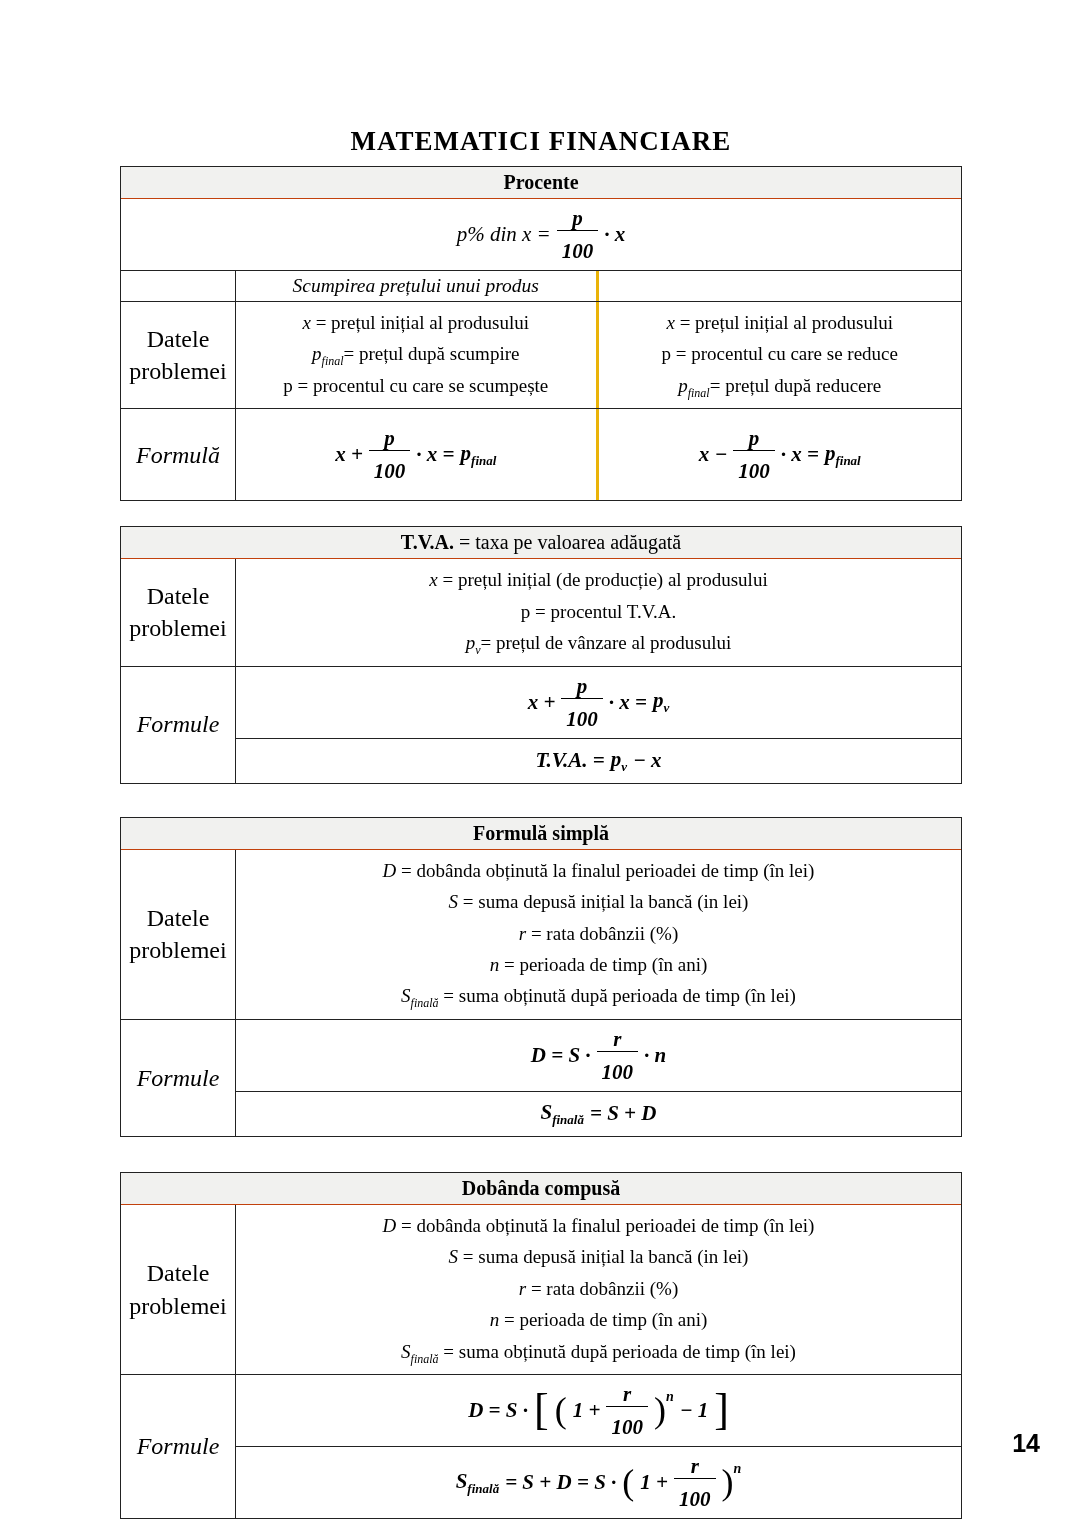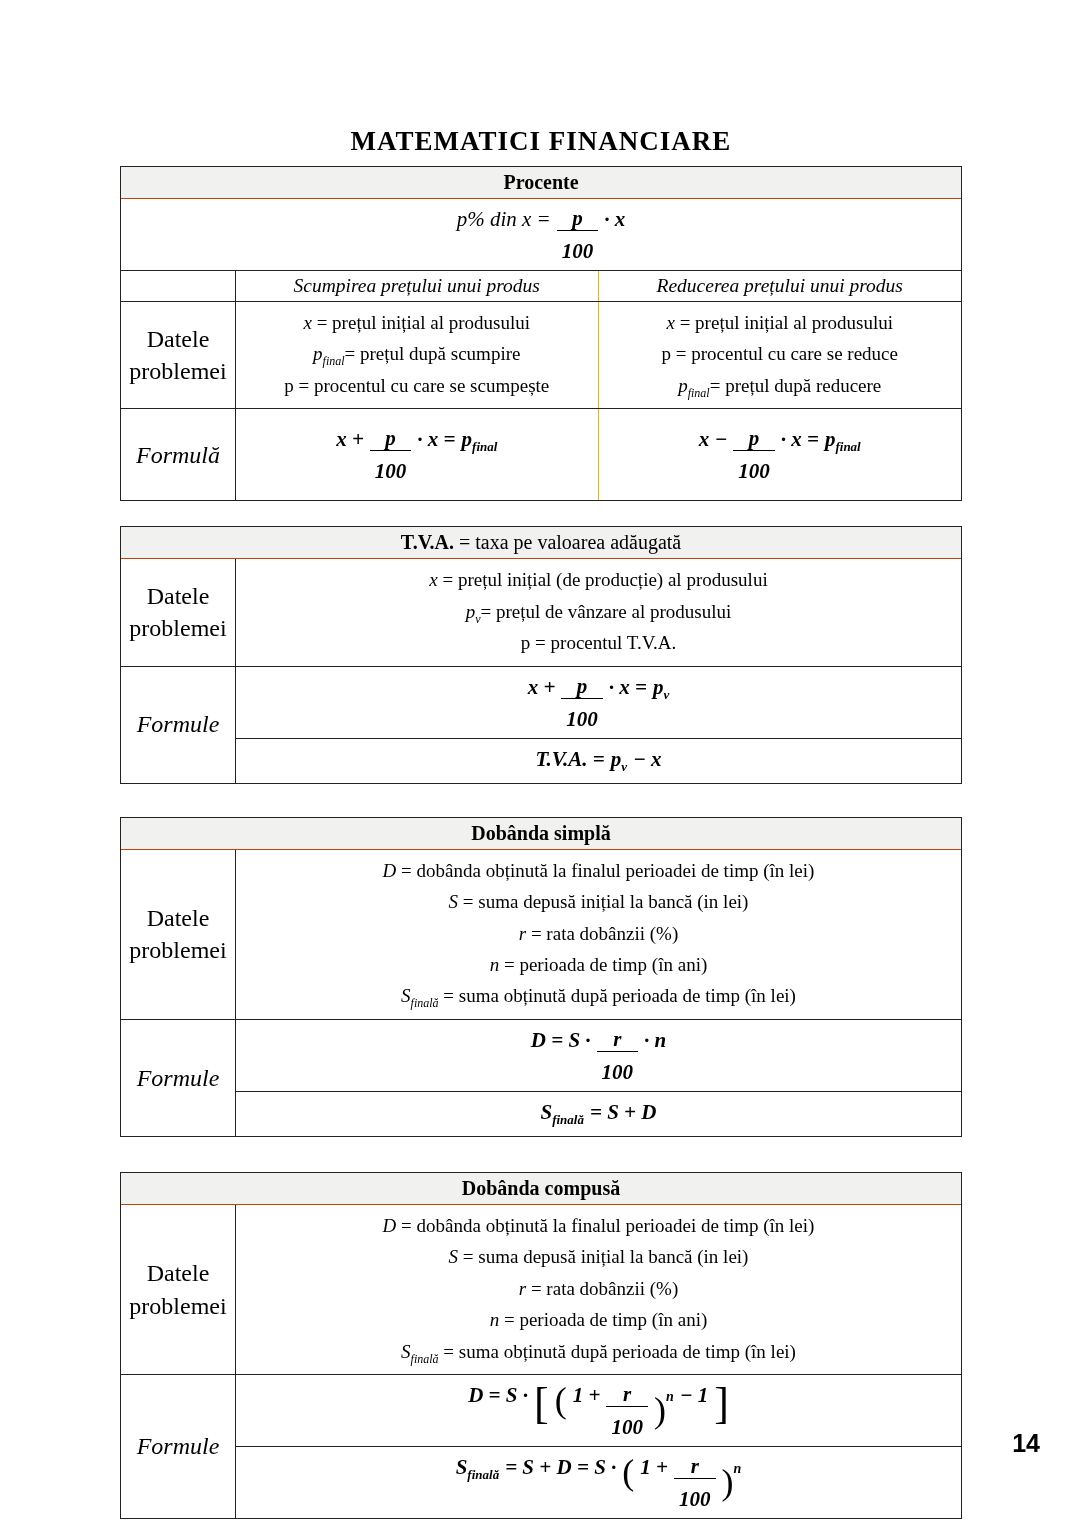--- a/index.html
+++ b/index.html
@@ -38,31 +38,31 @@
   .cols2 { grid-template-columns: 115px 1fr; }
 
   .lbl {
     border-right: 1px solid #222;
     display: flex; align-items: center; justify-content: center;
     text-align: center; font-size: 24px; padding: 6px 10px; line-height: 1.35;
   }
   .lbl.it { font-style: italic; }
 
   .cell { padding: 6px 6px; text-align: center; }
-  .cell.mid { border-right: 1px solid #eab308; }
+  .cell.mid { border-right: 3px solid #eab308; }
 
   .subhead { font-style: italic; font-size: 19.5px; padding: 4px 6px; }
 
   .line { font-size: 19px; line-height: 1.55; }
   .mvar { font-style: italic; }
   .mvar.rm { font-style: normal; }
   sub.s { font-size: 12px; font-style: italic; }
 
   .formula {
-    display: flex; justify-content: center;
+    display: flex; align-items: center; justify-content: center;
     gap: 6px; font-size: 21px; padding: 8px 4px;
   }
   .fcell { display: flex; align-items: center; justify-content: center; padding: 10px 6px; }
   .m { font-style: italic; font-weight: bold; white-space: nowrap; }
   .mi { font-style: italic; font-weight: normal; white-space: nowrap; }
   .msub { font-size: 13px; font-style: italic; font-weight: bold; }
 
   .frac { text-align: center; font-style: italic; font-weight: bold; line-height: 1.05; }
   .fnum { display: block; padding: 0 5px 1px; }
   .fden { display: block; border-top: 1.5px solid #000; padding: 9px 5px 0; }
@@ -103,21 +103,20 @@
               <span class="fnum">p</span>
               <span class="fden">100</span>
             </span>
           <span class="m">· x</span>
         </div>
       </div>
 
       <div class="trow cols3">
         <div class="lbl"></div>
         <div class="cell mid subhead">Scumpirea prețului unui produs</div>
-        <div class="cell subhead">Reducerea prețului unui produs</div>
       </div>
 
       <div class="trow cols3">
         <div class="lbl">Datele problemei</div>
         <div class="cell mid">
           <div class="line"><span class="mvar">x</span><sub class="s"></sub><span> = prețul inițial al produsului</span></div>
           <div class="line"><span class="mvar">p</span><sub class="s">final</sub><span>= prețul după scumpire</span></div>
           <div class="line"><span class="mvar rm">p</span><sub class="s"></sub><span> = procentul cu care se scumpește</span></div>
         </div>
         <div class="cell">
@@ -154,22 +153,22 @@
       </div>
     </section>
 
     <section class="tbl gap2">
       <div class="thead"><b>T.V.A.</b><span class="hnorm"> = taxa pe valoarea adăugată</span></div>
 
       <div class="trow cols2">
         <div class="lbl">Datele problemei</div>
         <div class="cell">
           <div class="line"><span class="mvar">x</span><sub class="s"></sub><span> = prețul inițial (de producție) al produsului</span></div>
+          <div class="line"><span class="mvar rm">p</span><sub class="s"></sub><span> = procentul T.V.A.</span></div>
           <div class="line"><span class="mvar">p</span><sub class="s">v</sub><span>= prețul de vânzare al produsului</span></div>
-          <div class="line"><span class="mvar rm">p</span><sub class="s"></sub><span> = procentul T.V.A.</span></div>
         </div>
       </div>
 
       <div class="trow cols2">
         <div class="lbl it">Formule</div>
         <div class="fstack">
           <div class="fline bb">
             <div class="formula">
               <span class="m">x +</span>
               <span class="frac">
@@ -185,21 +184,21 @@
               <span class="m">T.V.A. =</span>
               <span class="m"><span>p</span><sub class="msub">v</sub></span>
               <span class="m">− x</span>
             </div>
           </div>
         </div>
       </div>
     </section>
 
     <section class="tbl gap3">
-      <div class="thead">Dobânda simplă</div>
+      <div class="thead">Formulă simplă</div>
 
       <div class="trow cols2">
         <div class="lbl">Datele problemei</div>
         <div class="cell">
           <div class="line"><span class="mvar">D</span><sub class="s"></sub><span> = dobânda obținută la finalul perioadei de timp (în lei)</span></div>
           <div class="line"><span class="mvar">S</span><sub class="s"></sub><span> = suma depusă inițial la bancă (in lei)</span></div>
           <div class="line"><span class="mvar">r</span><sub class="s"></sub><span> = rata dobânzii (%)</span></div>
           <div class="line"><span class="mvar">n</span><sub class="s"></sub><span> = perioada de timp (în ani)</span></div>
           <div class="line"><span class="mvar">S</span><sub class="s">finală</sub><span> = suma obținută după perioada de timp (în lei)</span></div>
         </div>

